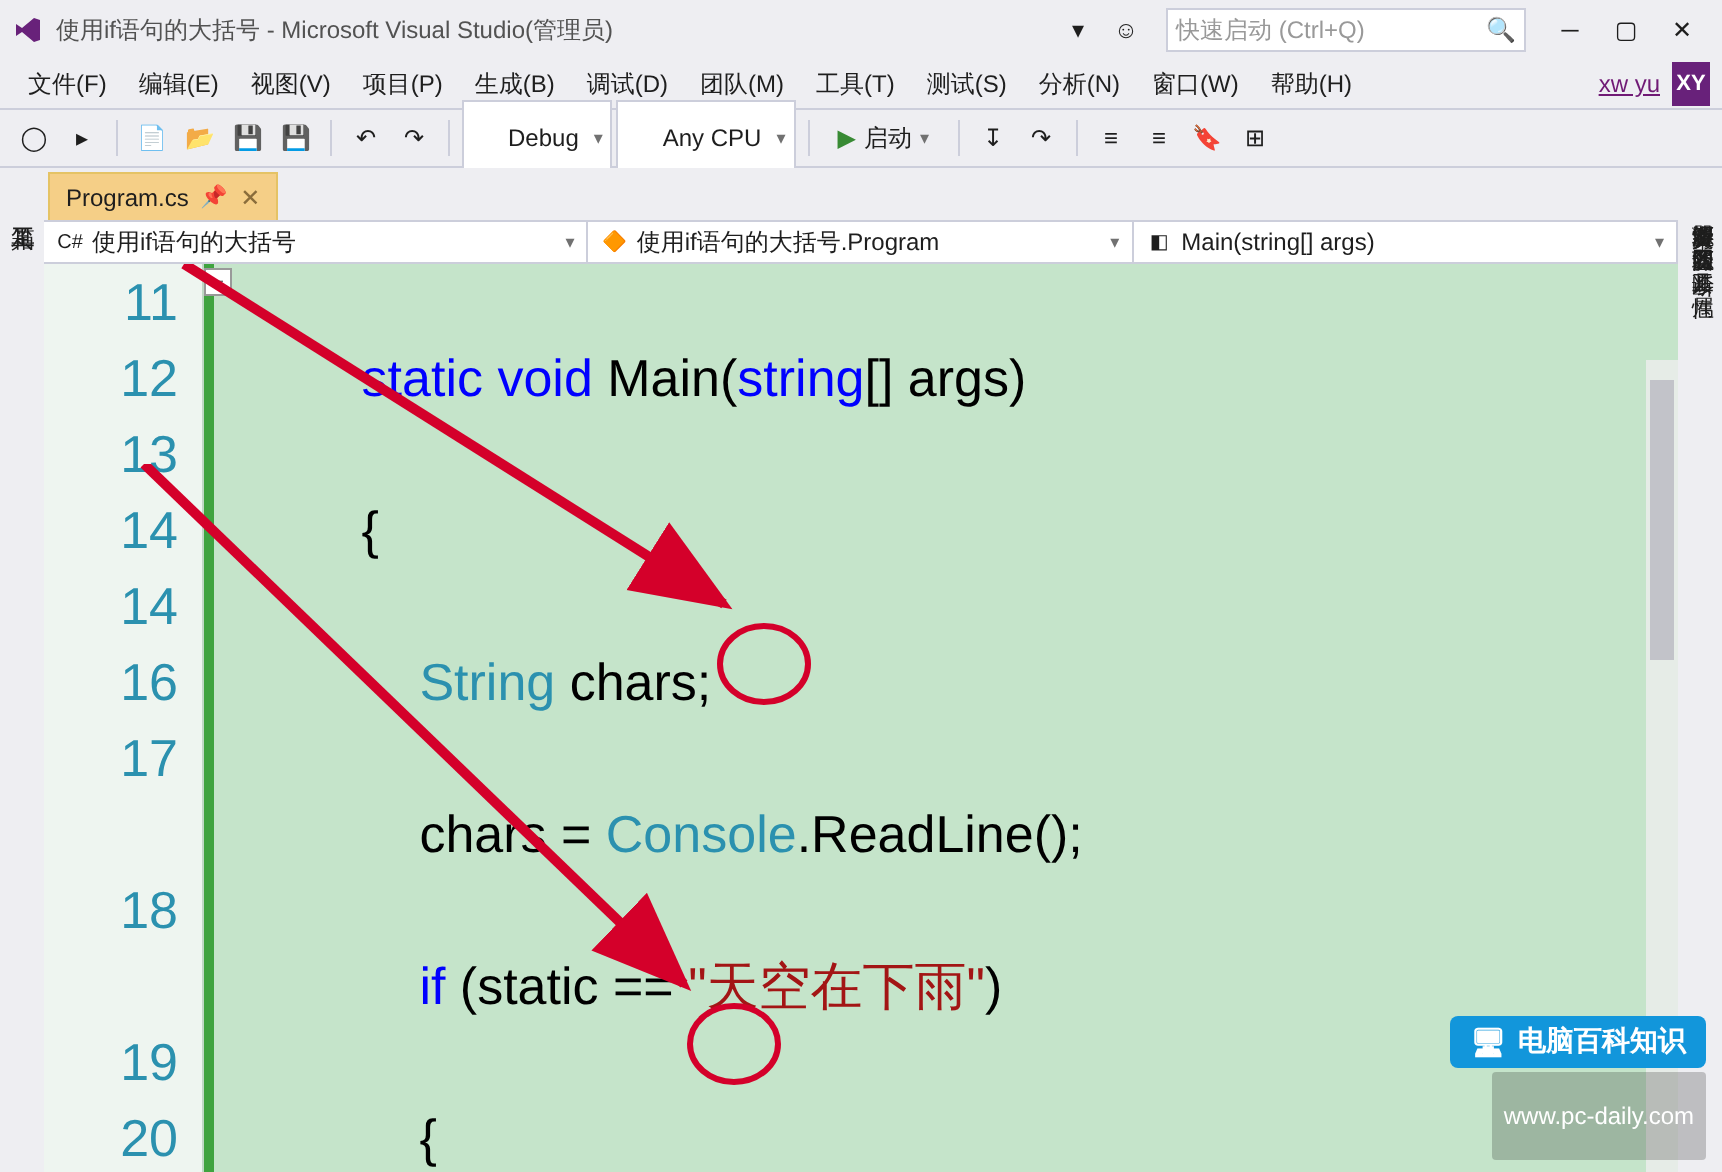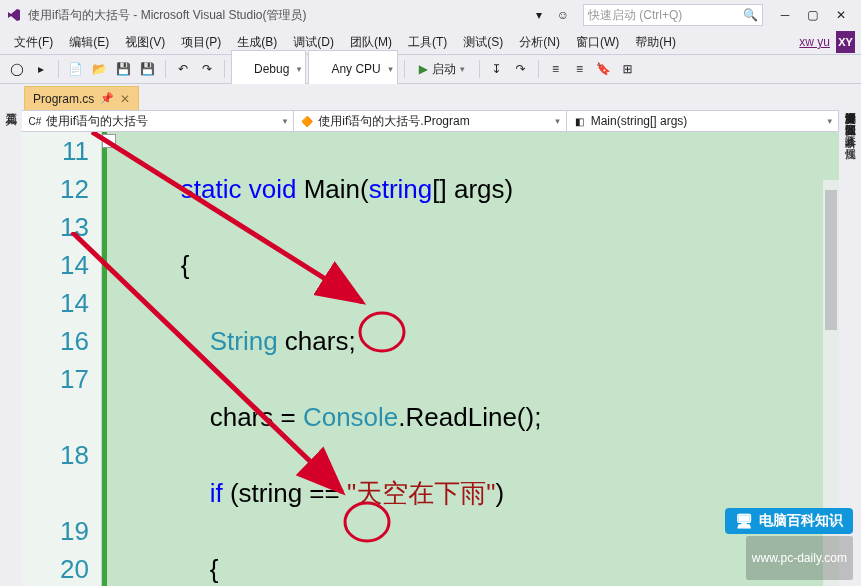--- a/index.html
+++ b/index.html
@@ -176,21 +176,21 @@
         <div class="ln" style="margin-top:38px">19</div>
         <div class="ln">20</div>
 
       </div>
       <div class="change-bar"></div>
       <div class="code">
 <div class="line">        <span class="kw">static</span> <span class="kw">void</span><span> Main(</span><span class="kw">string</span><span>[] args)</span></div>
 <div class="line">        <span>{</span></div>
 <div class="line">            <span class="type">String</span><span> chars;</span></div>
 <div class="line">            <span>chars = </span><span class="type">Console</span><span>.ReadLine();</span></div>
-<div class="line">            <span class="kw">if</span><span> (string == </span><span class="str">"天空在下雨"</span><span>)</span></div>
+<div class="line">            <span class="kw">if</span><span> (static == </span><span class="str">"天空在下雨"</span><span>)</span></div>
 <div class="line">            <span>{</span></div>
 
 
 
 
 
 
 
       </div>
       <div class="outline-expand">−</div>

